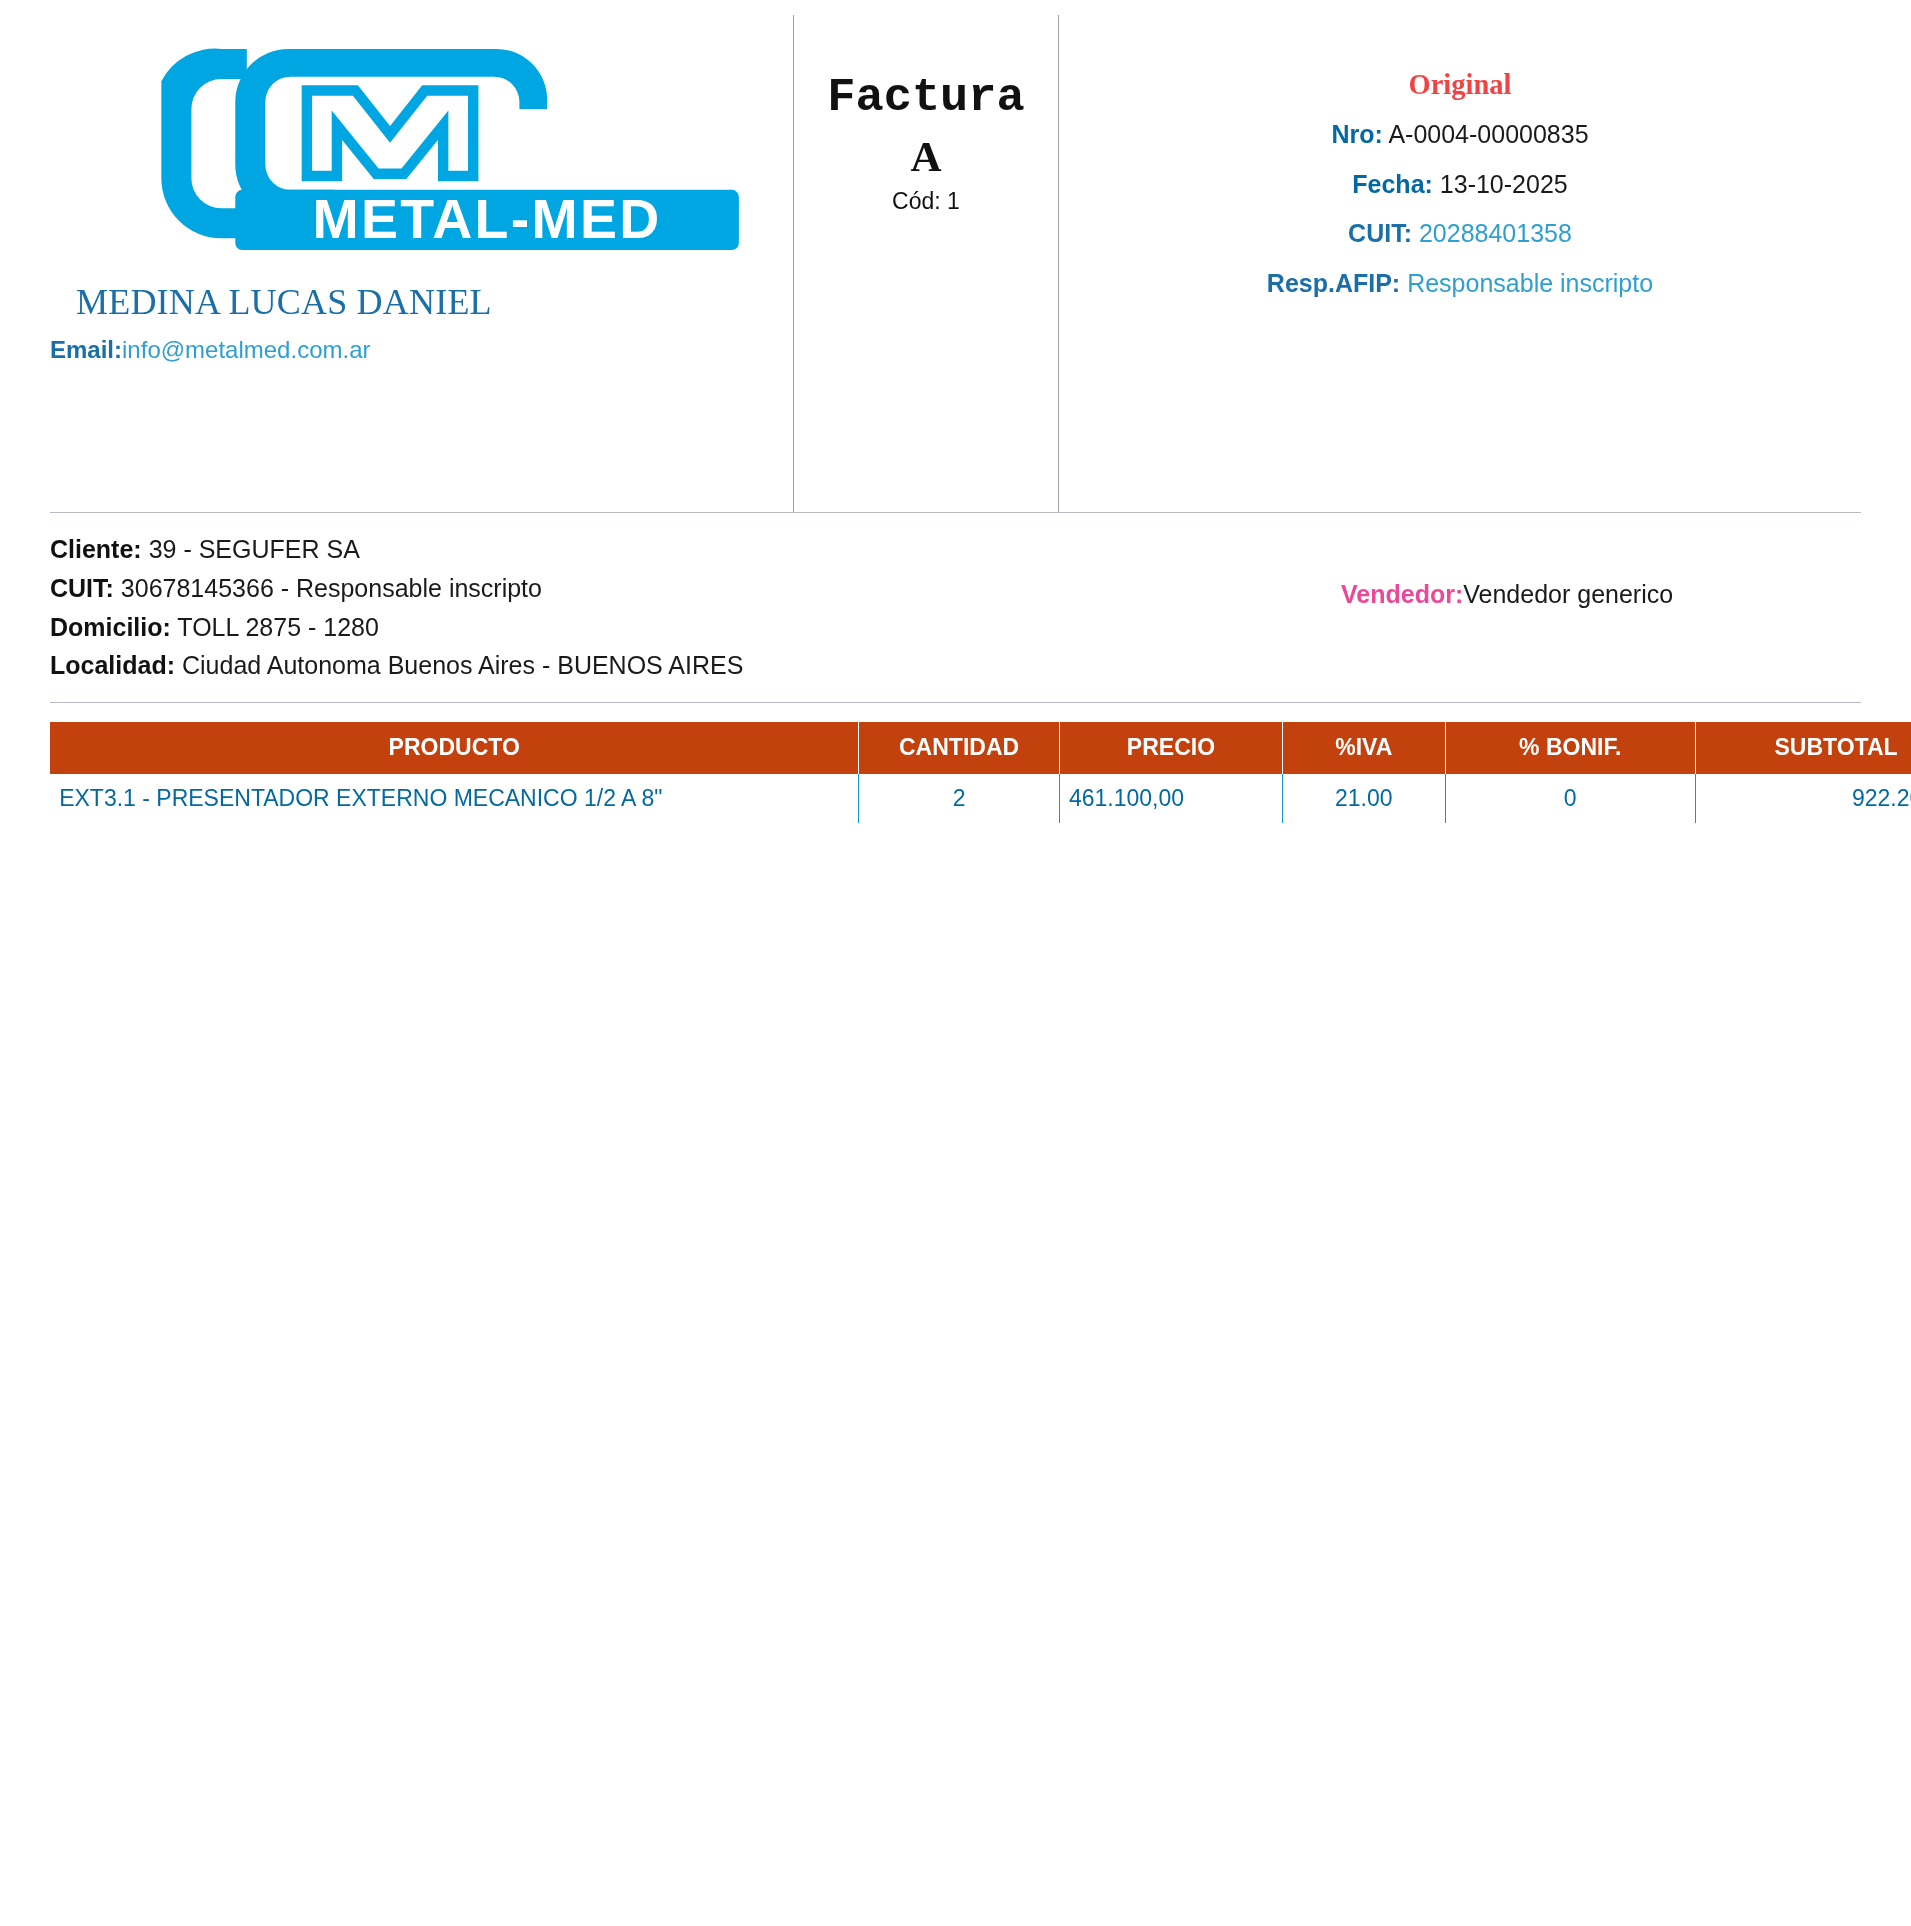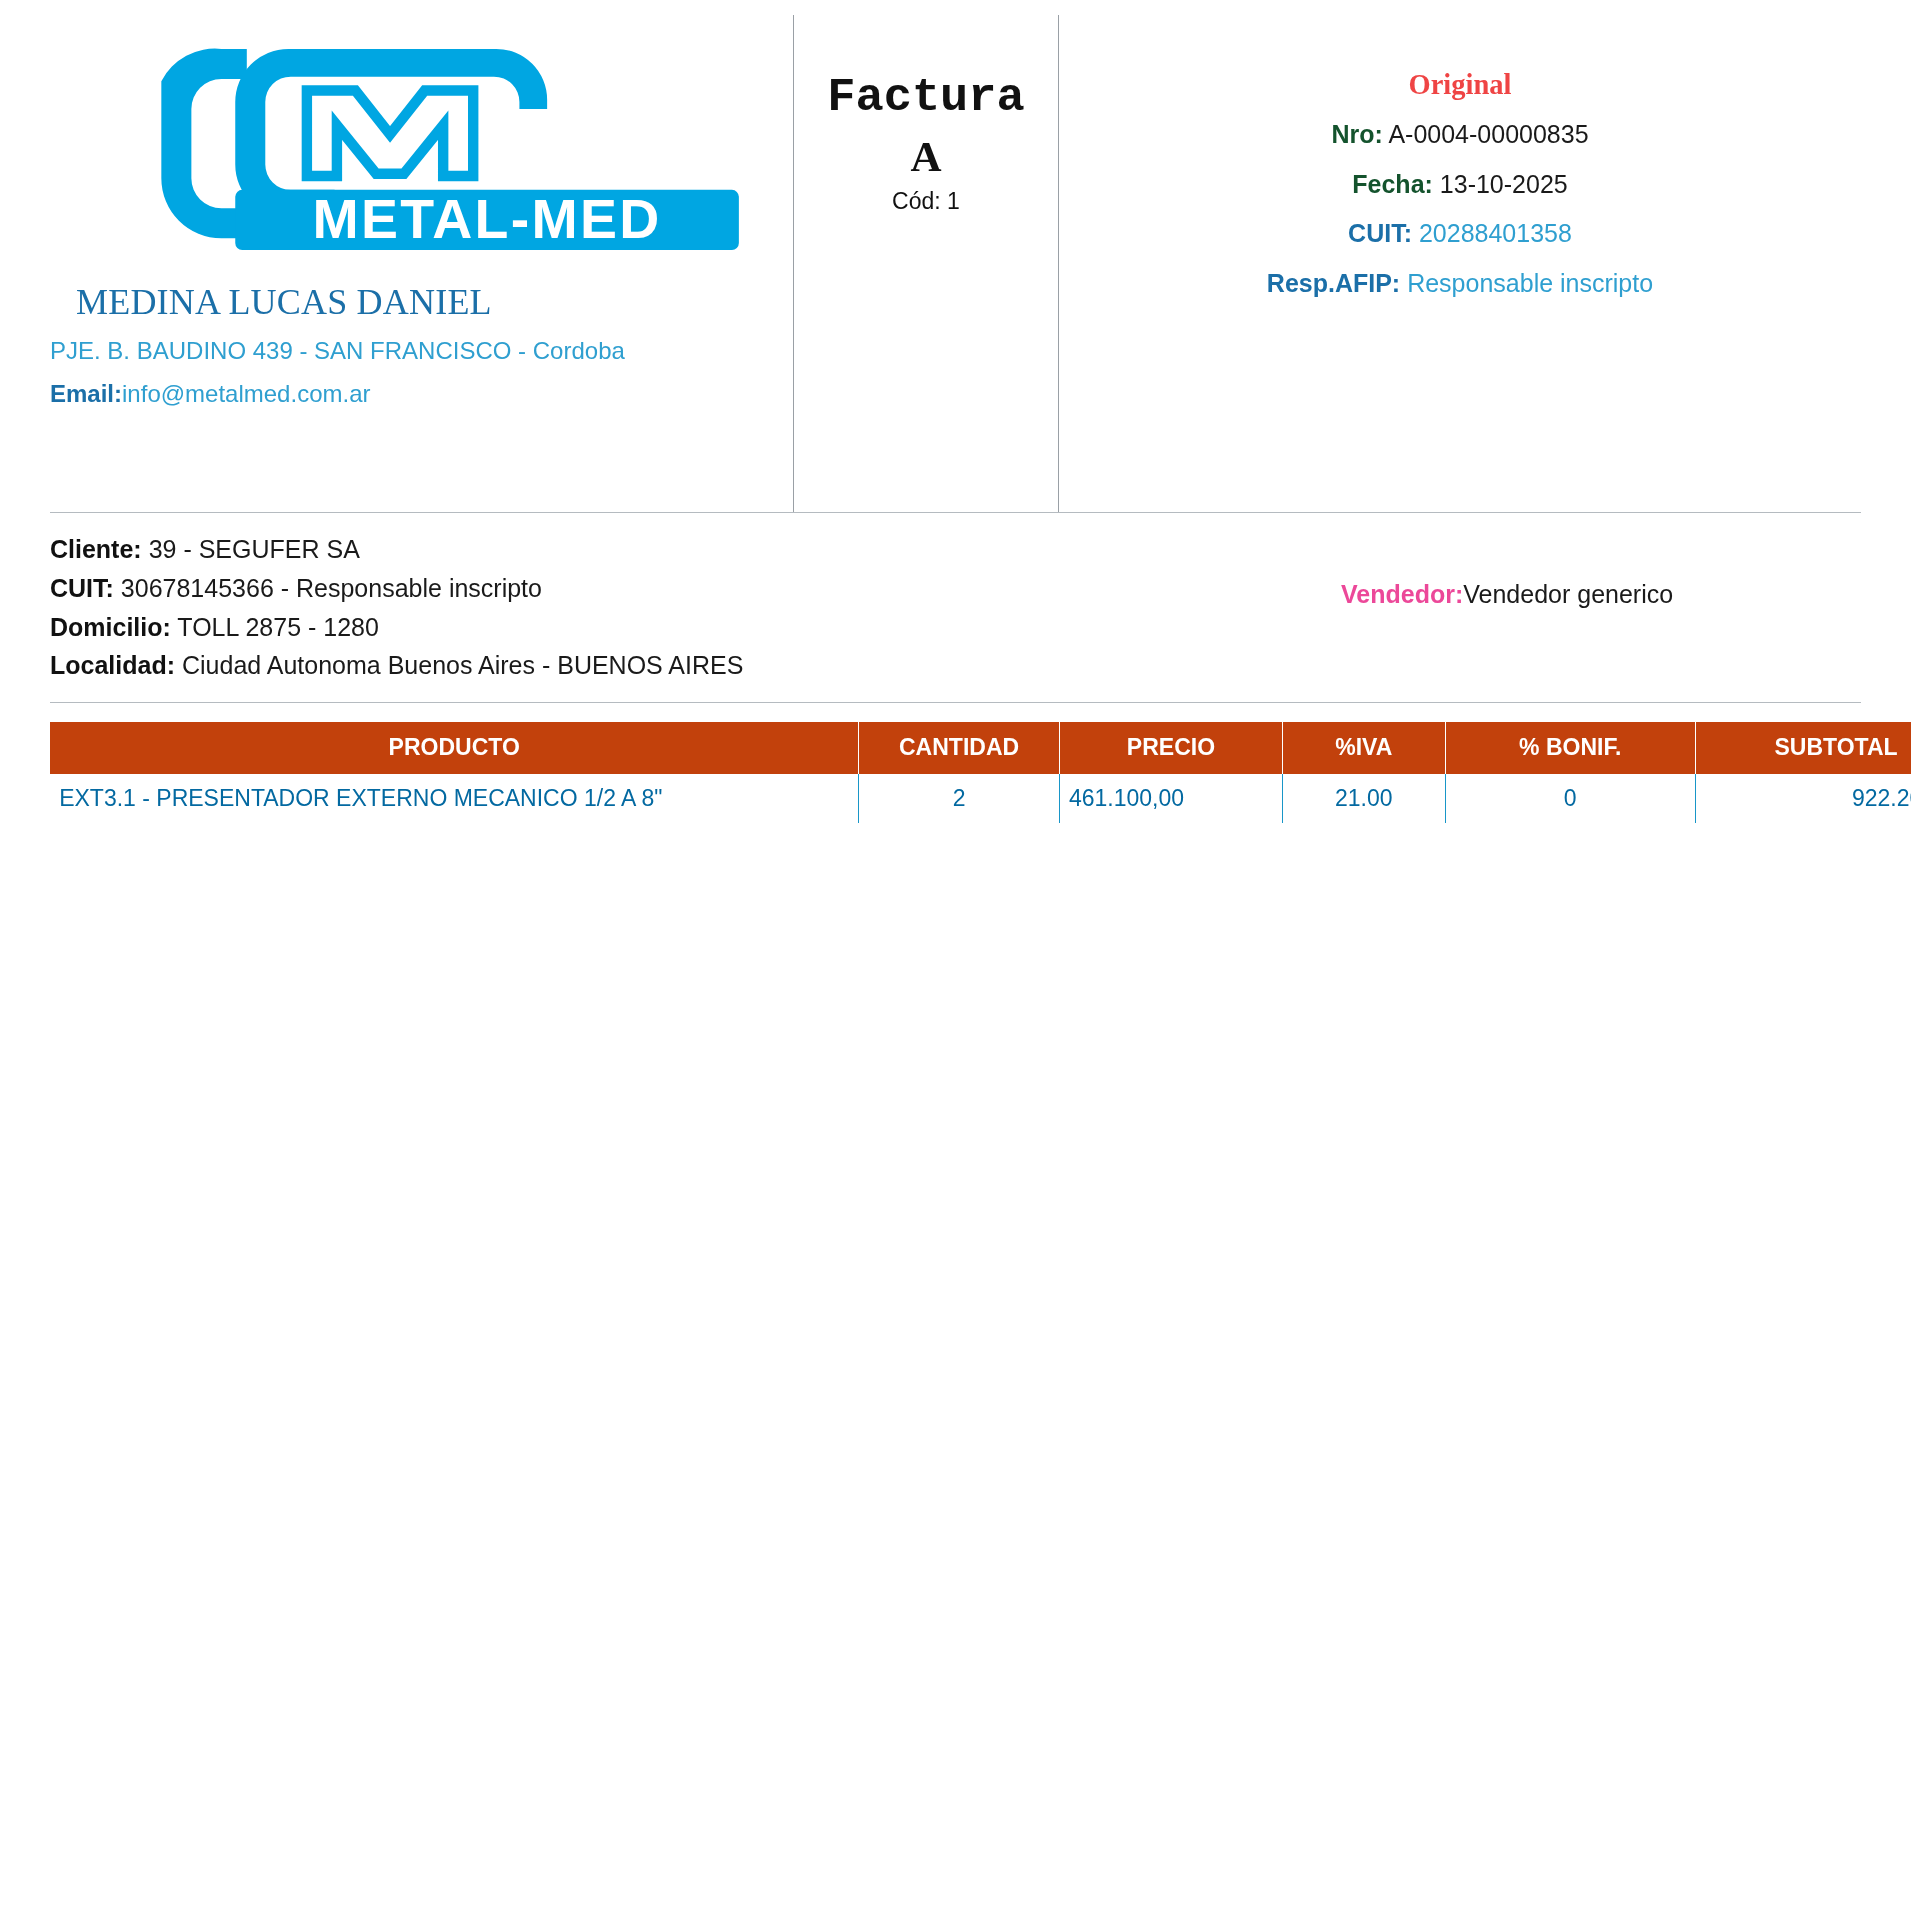--- a/index.html
+++ b/index.html
@@ -101,21 +101,21 @@
     font-weight: bold;
     font-size: 28.5px;
     color: #ef4444;
   }
   .hr-line {
     font-size: 25px;
     margin-top: 17px;
     color: #1a1a1a;
     line-height: 1.3;
   }
-  .hr-line b { color: #14532d; }
+  .hr-line b { color: #0369a1; }
   .hr-line.blue, .hr-line.blue b { color: #2f9fd0; }
   .hr-line.blue b { color: #1b6fa8; }
 
   
   .rule {
     border-top: 1.2px solid #b5bbc0;
     width: 100%;
   }
   .client-block {
     display: flex;
@@ -186,21 +186,20 @@
           <path d="M40 34 a52 52 0 0 1 52 -28 h22 v26 h-22 a26 26 0 0 0 -26 26 v60 a26 26 0 0 0 26 26 h22 v26 h-22 a52 52 0 0 1 -52 -52 Z" fill="#00a6e2"></path>
 
           <path d="M166 42 h42 l30 38 l30 -38 h42 v74 h-26 V72 l-34 42 h-24 l-34 -42 v44 h-26 Z" fill="#ffffff" stroke="#00a6e2" stroke-width="9"></path>
 
           <rect x="104" y="128" width="436" height="52" rx="6" fill="#00a6e2"></rect>
           <text x="322" y="170" font-family="Liberation Sans, sans-serif" font-size="48" font-weight="bold" fill="#ffffff" text-anchor="middle" letter-spacing="2">METAL-MED</text>
         </svg>
       </div>
 
       <div class="company-name">MEDINA LUCAS DANIEL</div>
-      <div class="company-line">PJE. B. BAUDINO 439 - SAN FRANCISCO - Cordoba</div>
       <div class="company-email">
         <b>Email:</b><span>info@metalmed.com.ar</span>
       </div>
     </div>
 
     <div class="header-mid">
       <div class="factura-word">Factura</div>
       <div class="factura-letter">A</div>
       <div class="factura-cod">Cód: 1</div>
     </div>

